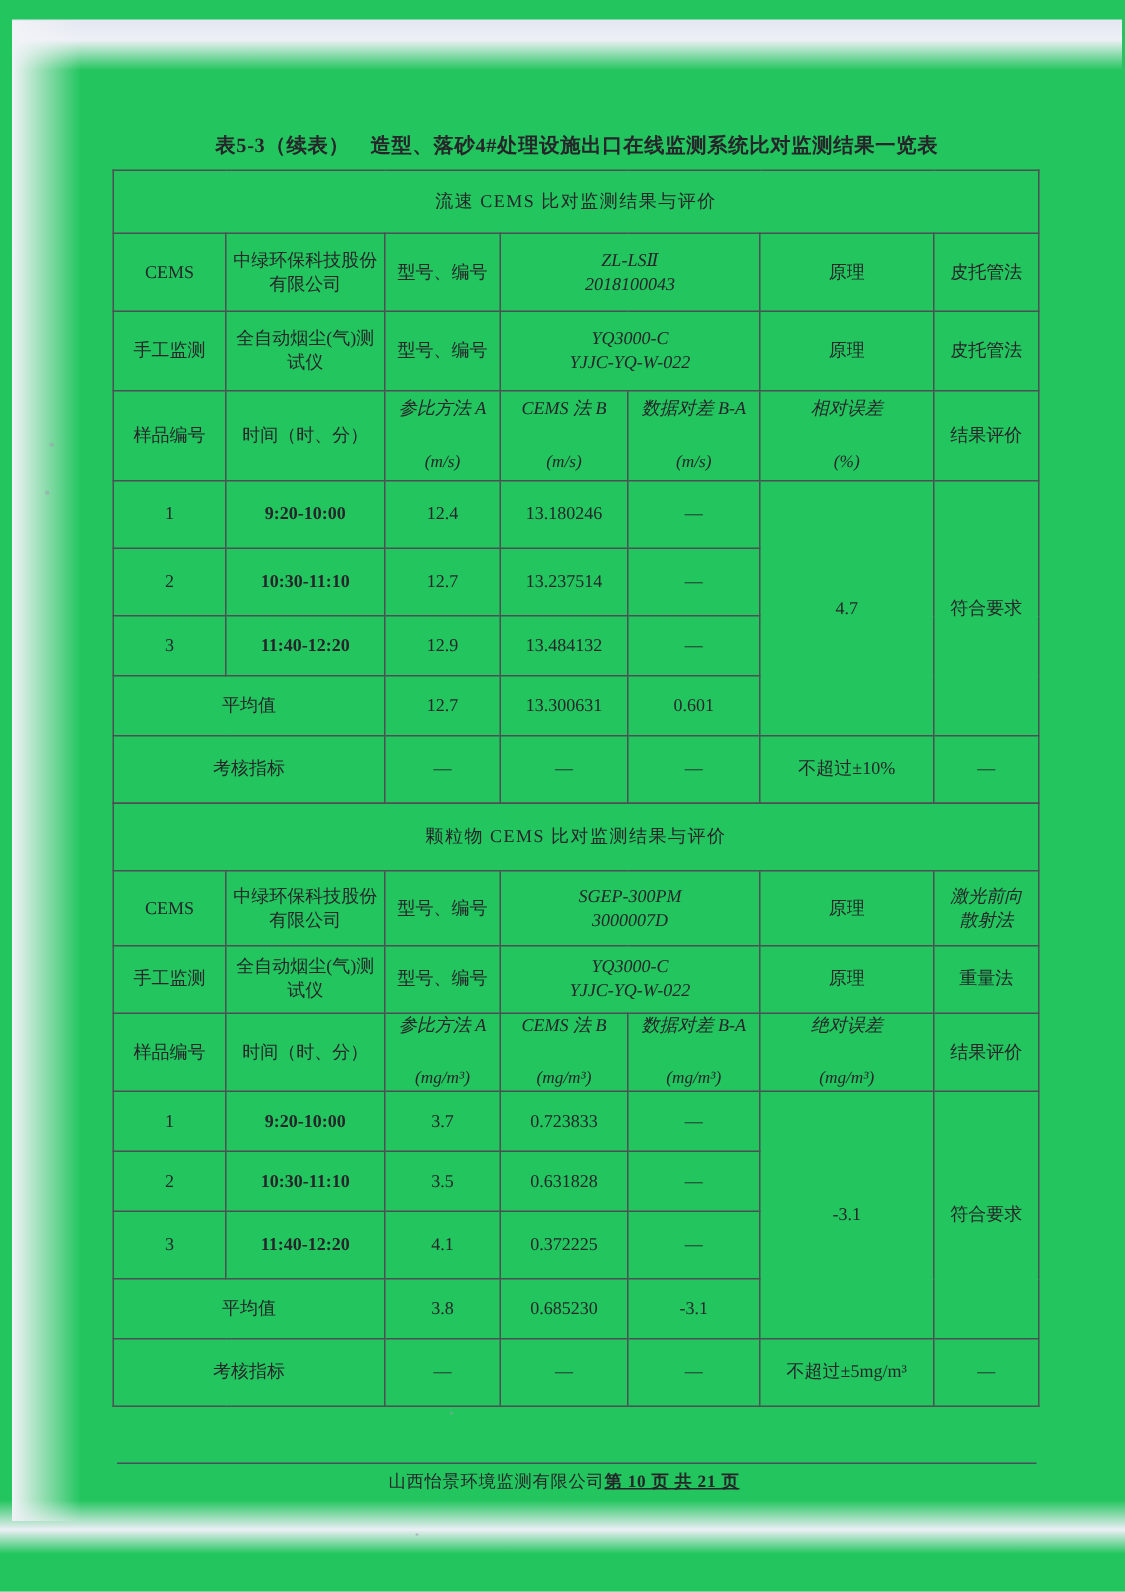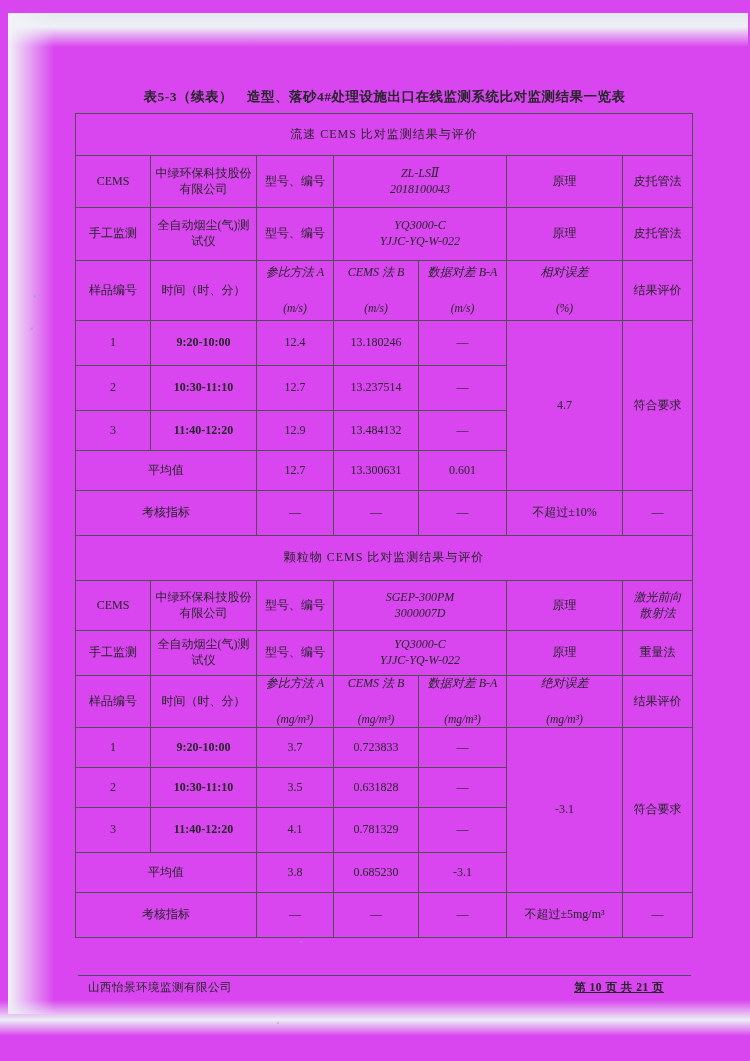--- a/index.html
+++ b/index.html
@@ -3,21 +3,21 @@
 <meta charset="utf-8">
 <style>
   html,body { margin:0; padding:0; }
   body {
     width:750px; height:1061px; position:relative;
     background:#ffffff;
     font-family:"Liberation Serif","DejaVu Serif",serif;
     color:#26262a;
     overflow:hidden;
   }
-  .paper { position:absolute; inset:0; background:#d946ef; }
+  .paper { position:absolute; inset:0; background:#22c55e; }
   .band-top {
     position:absolute; left:8px; right:2px; top:13px; height:34px;
     background:linear-gradient(180deg,#e3e7f0 0%,#edf0f5 40%,rgba(255,255,255,0) 100%);
   }
   .edge-left {
     position:absolute; left:8px; top:14px; width:46px; height:1000px;
     background:linear-gradient(90deg,#f1f3f7 0%,rgba(255,255,255,0) 100%);
   }
   .band-bottom {
     position:absolute; left:0; top:1000px; width:100%; height:36px;
@@ -44,21 +44,21 @@
     overflow:hidden;
   }
   td.section-cell { font-size:13px; letter-spacing:1px; }
   td.time-cell, td.rowno-cell { font-weight:bold; }
   td.rowno-cell { font-weight:normal; }
   .cell-line { display:block;font-style:italic; }
   .unit-line { font-size:11.5px;margin-top:20px; }
   .footer {
     position:absolute; left:78px; top:975px; width:613px;
     border-top:1.5px solid #49505c;
-    display:flex; justify-content:space-between;
+    display:flex; justify-content:center;
     padding-top:4px; font-size:11.5px; letter-spacing:.5px;
   }
   .footer .company { padding-left:10px; }
   .footer .pageno { padding-right:27px; font-weight:bold;text-decoration:underline; }
 </style>
 </head>
 <body>
 
 <div class="paper">
   <div class="band-top"></div>
@@ -242,21 +242,21 @@
         <td class="rowno-cell">2</td>
         <td class="time-cell">10:30-11:10</td>
         <td>3.5</td>
         <td>0.631828</td>
         <td>—</td>
       </tr>
       <tr style="height:45px">
         <td class="rowno-cell">3</td>
         <td class="time-cell">11:40-12:20</td>
         <td>4.1</td>
-        <td>0.781329</td>
+        <td>0.372225</td>
         <td>—</td>
       </tr>
       <tr style="height:40px">
         <td colspan="2">平均值</td>
         <td>3.8</td>
         <td>0.685230</td>
         <td>-3.1</td>
       </tr>
       <tr style="height:45px">
         <td colspan="2">考核指标</td>

